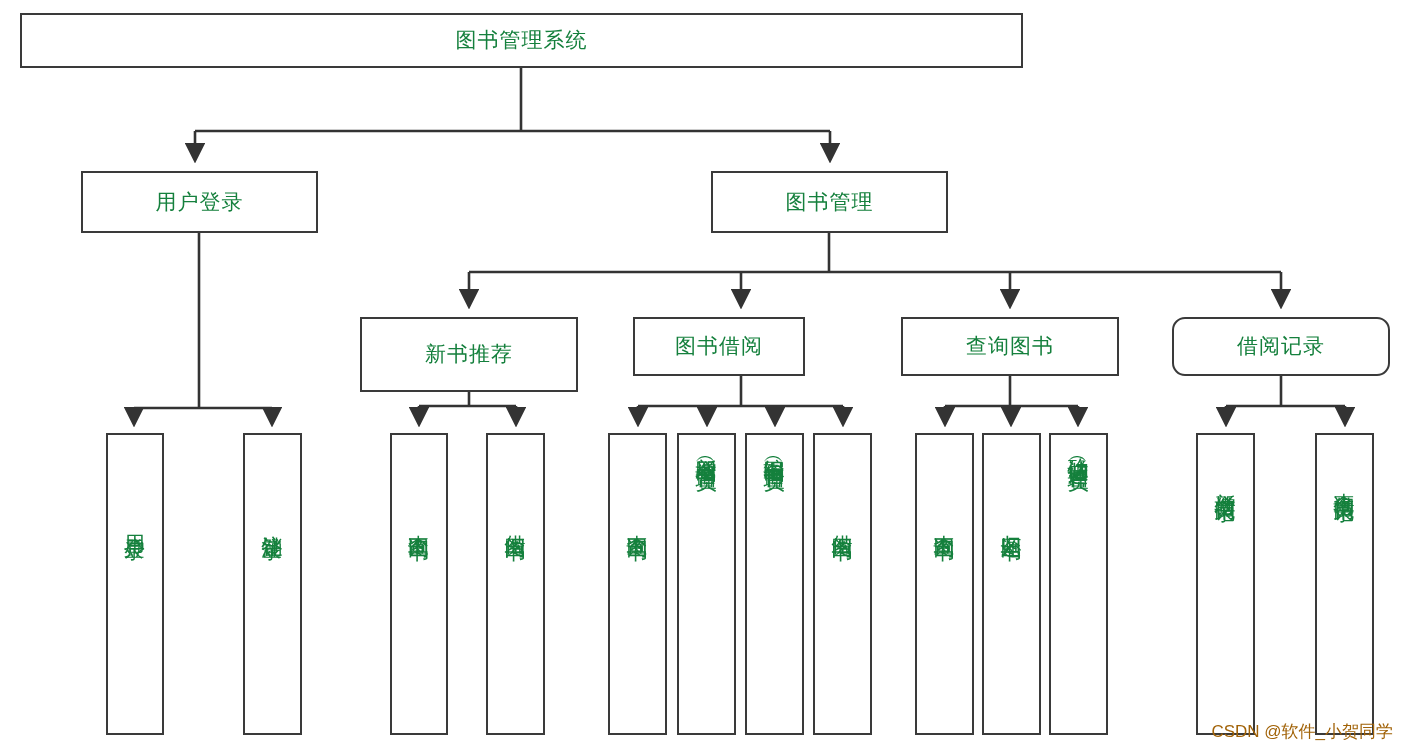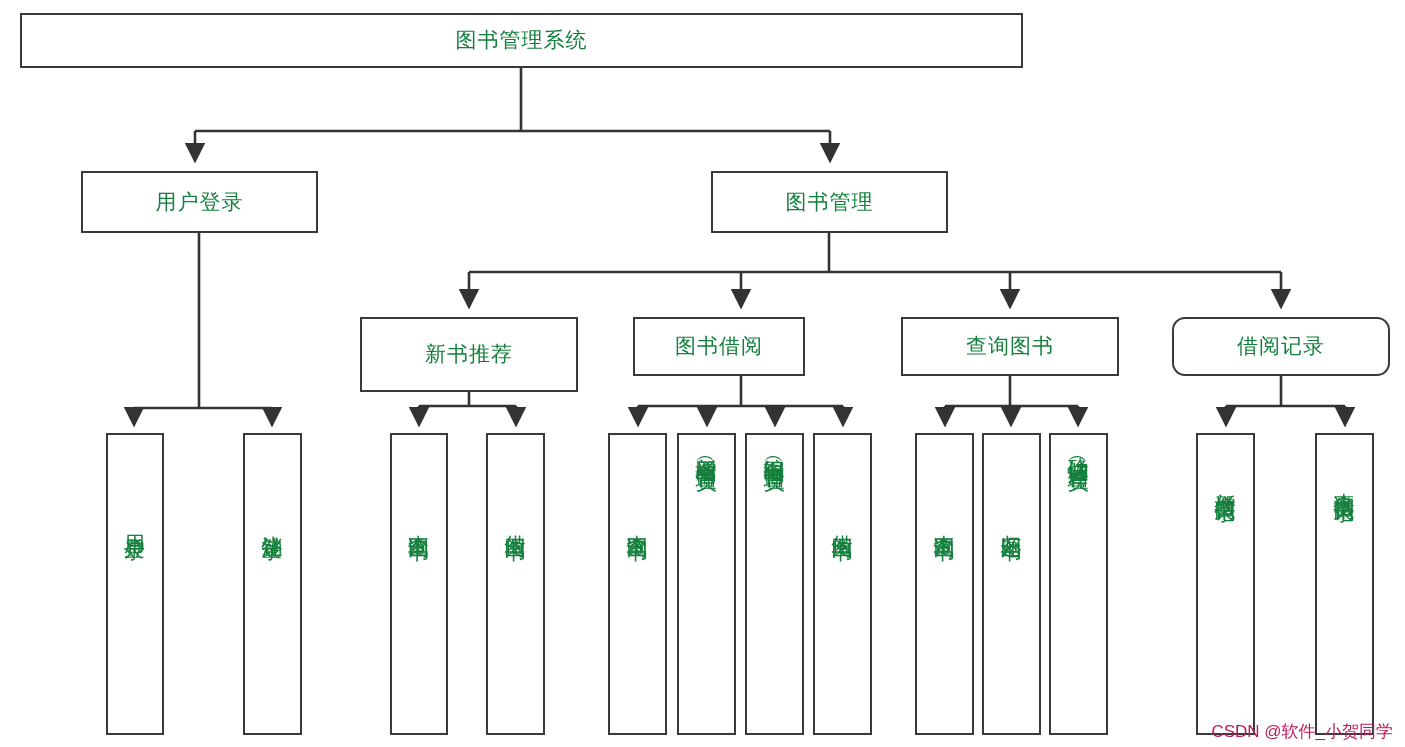--- a/index.html
+++ b/index.html
@@ -62,21 +62,21 @@
     font-size: 21px;
     line-height: 1.1;
     letter-spacing: 2px;
     white-space: nowrap;
   }
   #watermark {
     position: absolute;
     right: 12px;
     bottom: 4px;
     font-size: 17px;
-    color: #be185d;
+    color: #a16207;
     white-space: nowrap;
     z-index: 5;
   }
 </style>
 </head>
 <body>
 
 <div id="canvas">
 
   <svg id="edges" viewBox="0 0 1405 747">

